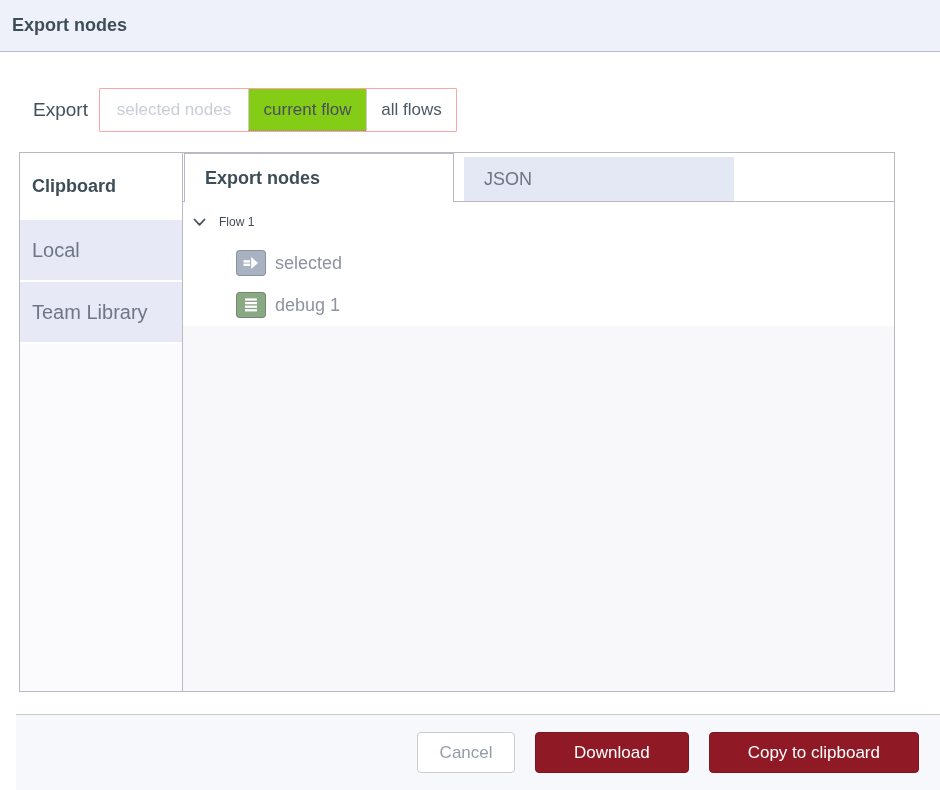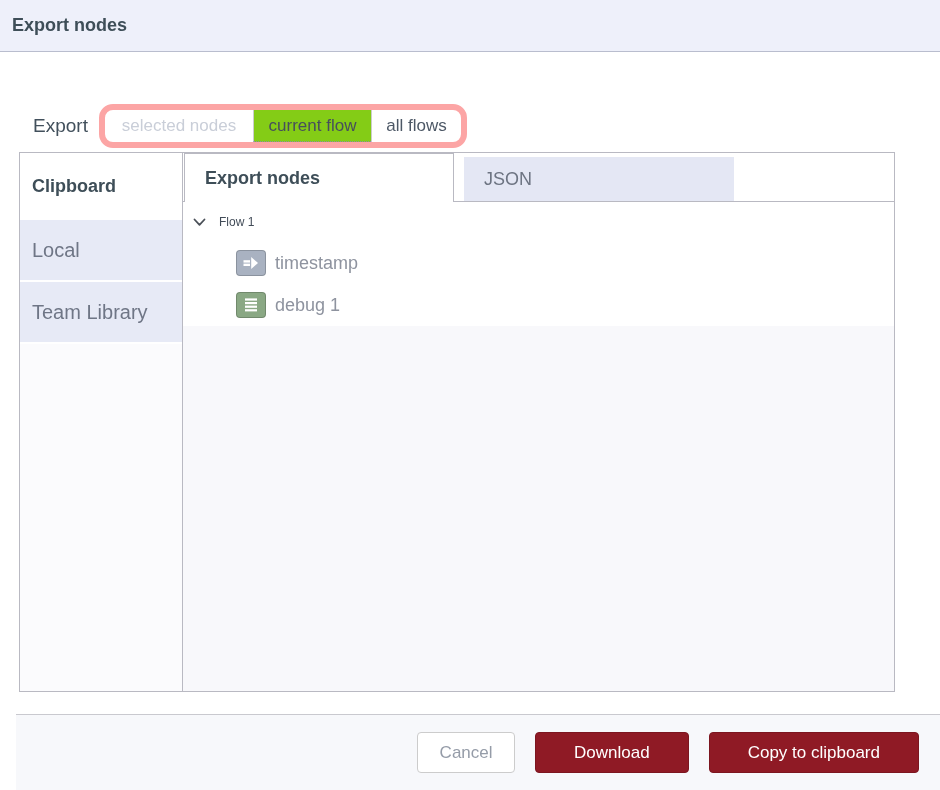--- a/index.html
+++ b/index.html
@@ -9,23 +9,23 @@
     -webkit-font-smoothing:antialiased;
   }
   
   .dialog-header{
     height:52px;background:#eef0fa;border-bottom:1px solid #b9bdce;
     display:flex;align-items:center;padding:0 12px;box-sizing:border-box;
   }
   .dialog-title{font-size:18px;font-weight:bold;color:#3e4e58;}
 
   
-  .export-row{position:absolute;top:104px;left:33px;height:44px;display:flex;align-items:center;}
+  .export-row{position:absolute;top:88px;left:33px;height:44px;display:flex;align-items:center;}
   .export-label{font-size:19px;color:#42505c;margin-right:14px;width:52px;}
-  .btn-group{display:flex;height:44px;border:6px solid #fca5a5;border-radius:14px;box-sizing:border-box;background:#fff;}
+  .btn-group{display:flex;height:44px;border:1px solid #fca5a5;border-radius:1px;box-sizing:border-box;background:#fff;}
   .btn-group .seg{
     height:100%;border:none;background:transparent;font-size:17px;color:#4d5866;
     font-family:inherit;cursor:pointer;box-sizing:border-box;white-space:nowrap;
   }
   .btn-group .seg + .seg{border-left:1px solid #ccc;}
   .seg.seg-disabled{color:#c9ced8;cursor:default;}
   .seg.seg-selected{background:#84cc16;border-bottom:1px dotted #8a8fa0;color:#474f5c;}
   .seg-w1{width:148px;}.seg-w2{width:118px;}.seg-w3{width:90px;}
 
   
@@ -123,21 +123,21 @@
       </div>
 
       <div class="node-row">
         <span class="node-icon icon-inject">
           <svg width="16" height="14" viewBox="0 0 16 14">
             <rect x="0.5" y="4.2" width="6.5" height="2.4" fill="#fff"></rect>
             <rect x="0.5" y="7.6" width="6.5" height="2.4" fill="#fff"></rect>
             <polygon points="8.2,1 15,7 8.2,13" fill="#fff"></polygon>
           </svg>
         </span>
-        <span class="node-label">timestamp</span>
+        <span class="node-label">selected</span>
       </div>
 
       <div class="node-row">
         <span class="node-icon icon-debug">
           <svg width="14" height="16" viewBox="0 0 14 16">
             <rect x="1" y="1.4" width="12" height="2.2" fill="#fff"></rect>
             <rect x="1" y="5.0" width="12" height="2.2" fill="#fff"></rect>
             <rect x="1" y="8.6" width="12" height="2.2" fill="#fff"></rect>
             <rect x="1" y="12.2" width="12" height="2.2" fill="#fff"></rect>
           </svg>

